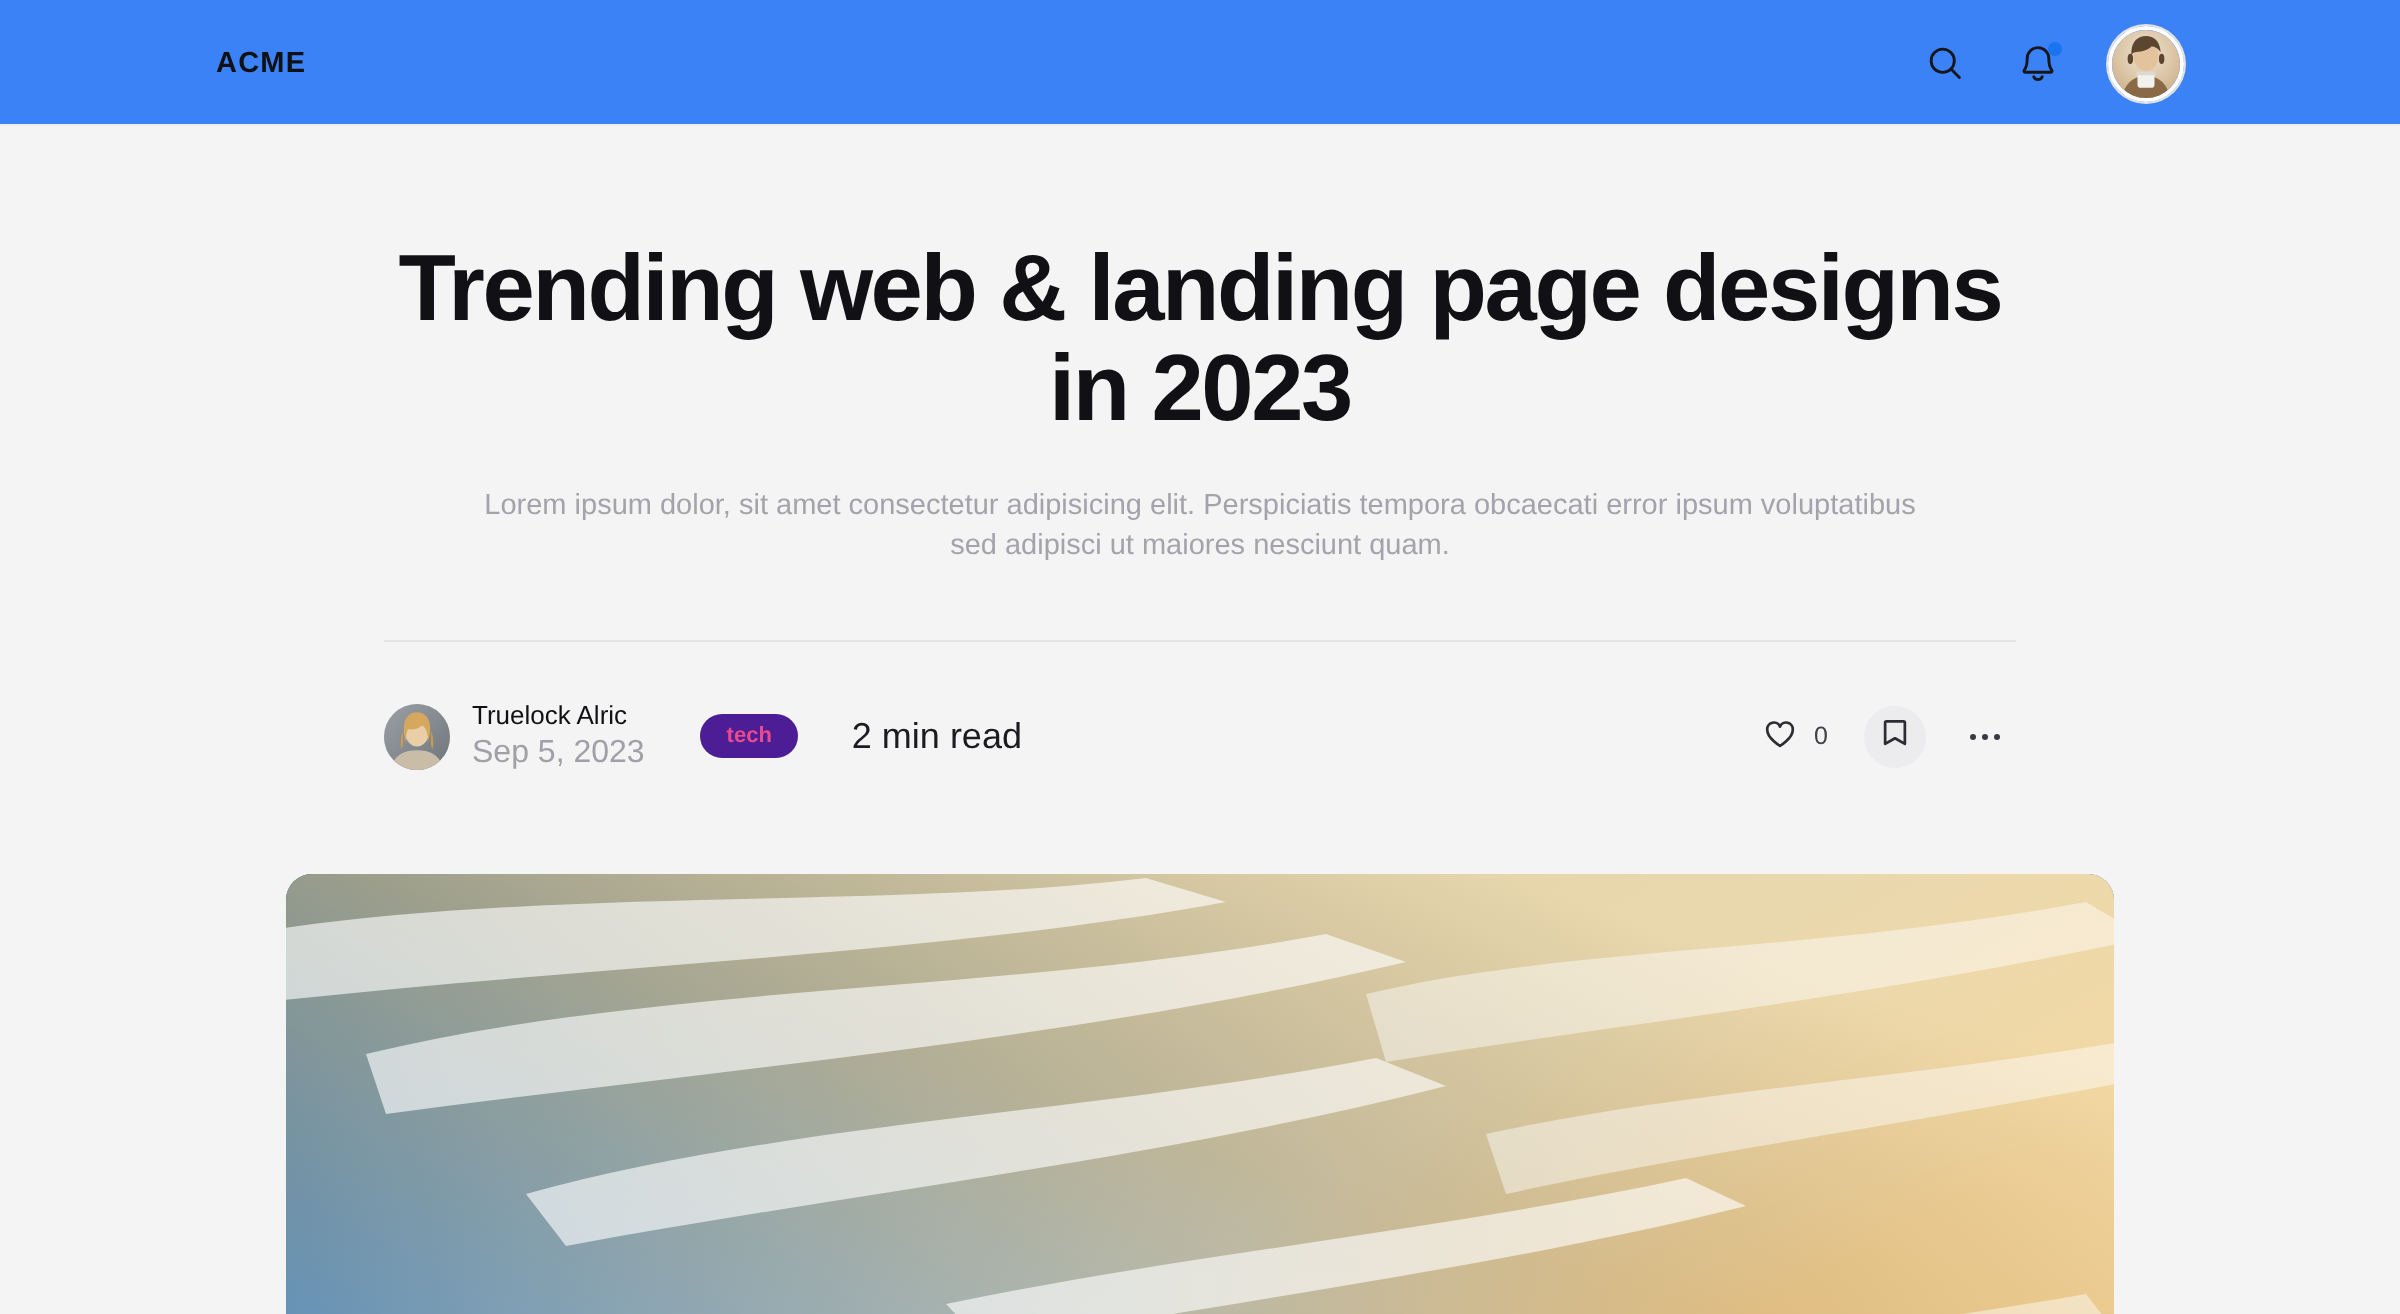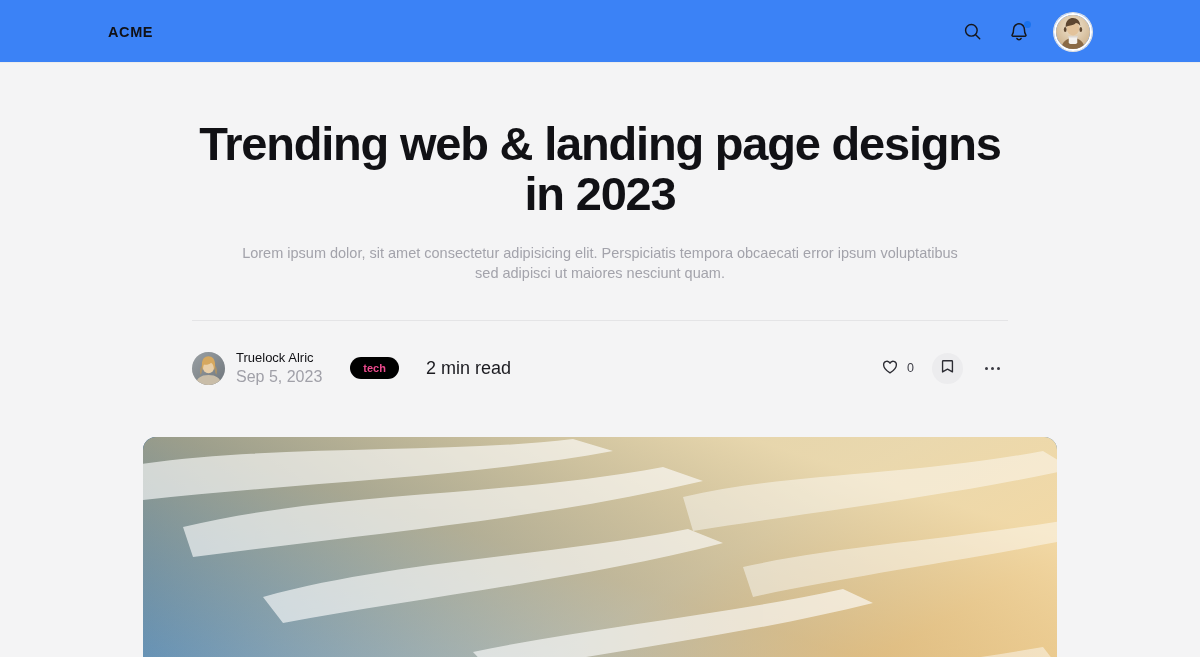--- a/index.html
+++ b/index.html
@@ -164,21 +164,21 @@
     line-height: 1.35;
   }
   .author-date {
     font-size: 16px;
     color: #a0a0a8;
     line-height: 1.35;
   }
 
   .tag {
     margin-left: 28px;
-    background: #000000;
+    background: #4c1d95;
     color: #ec4a8e;
     font-size: 11px;
     font-weight: bold;
     padding: 5px 13px;
     border-radius: 999px;
     cursor: pointer;
     white-space: nowrap;
   }
 
   .read-time {

